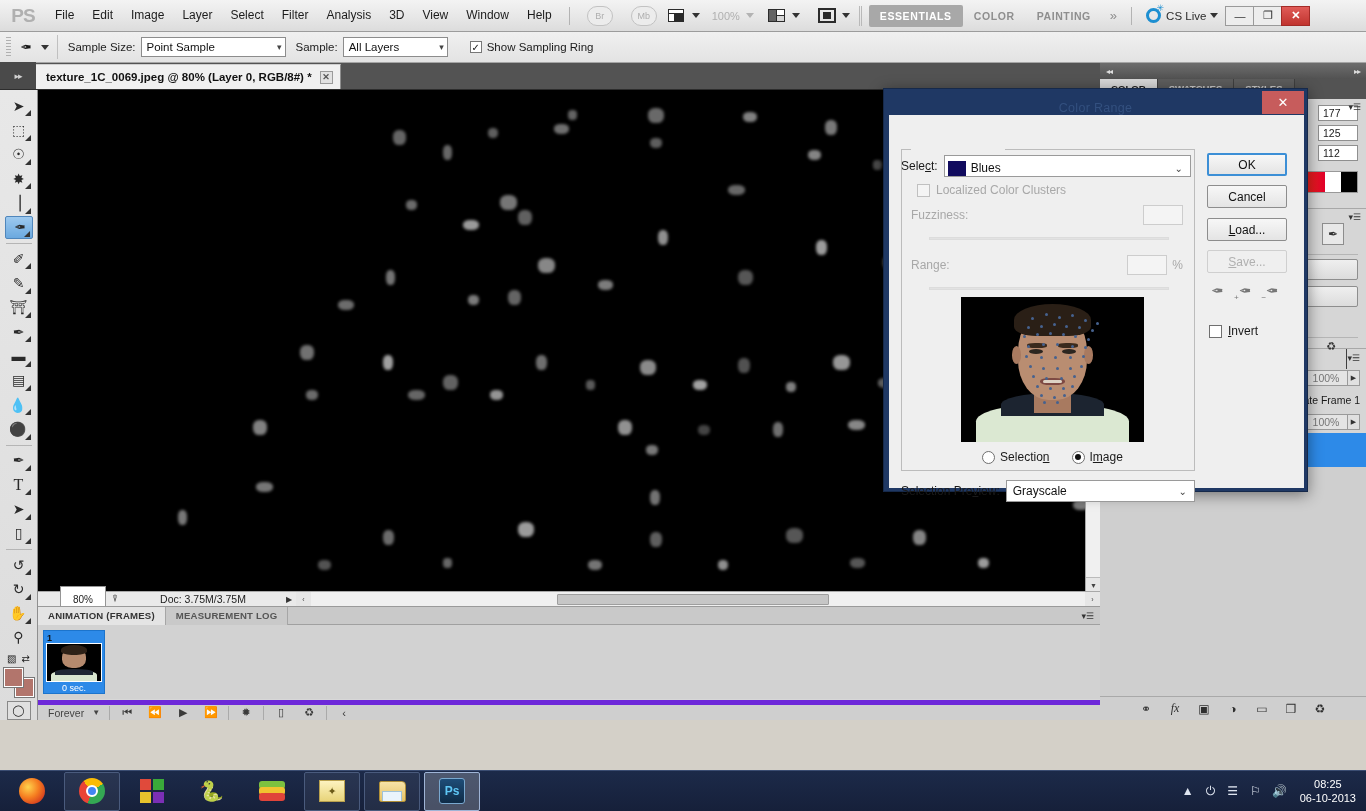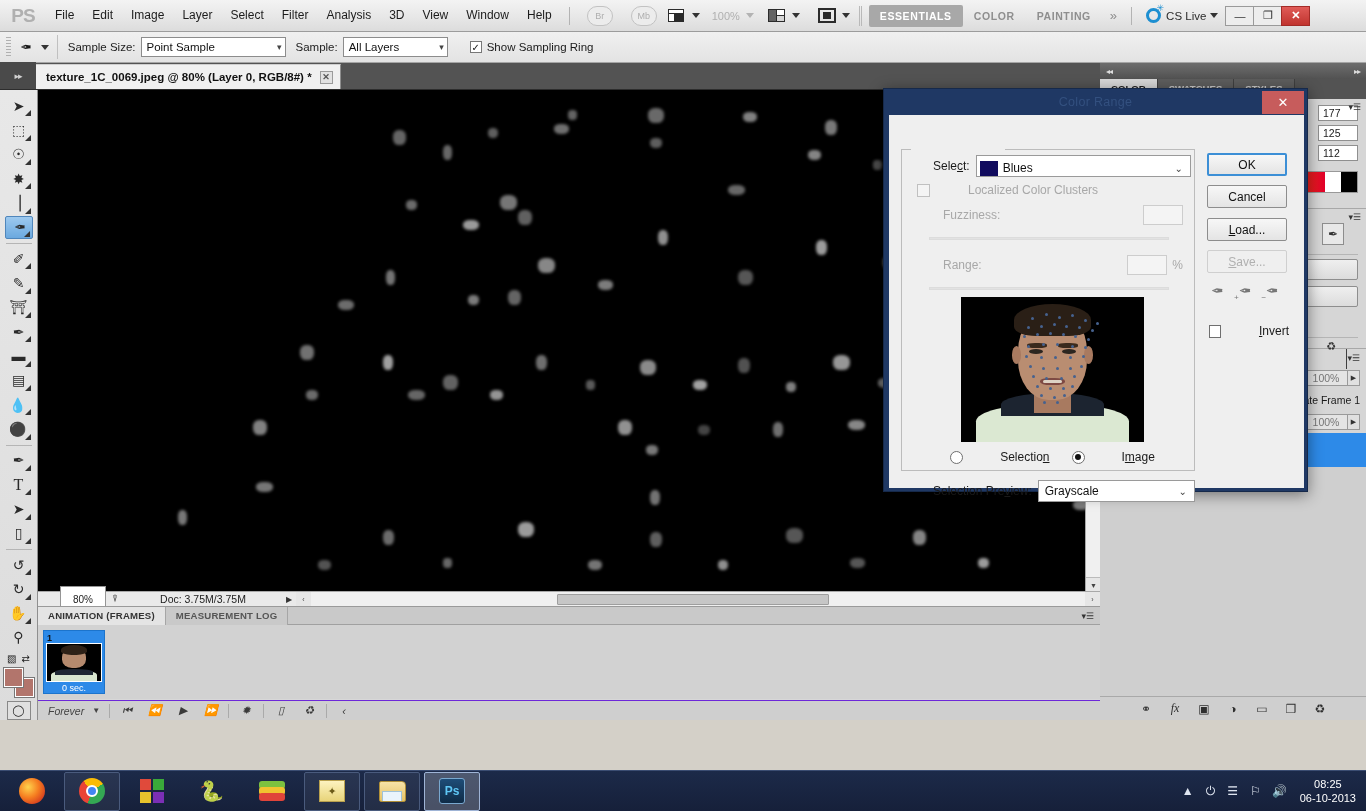--- a/index.html
+++ b/index.html
@@ -182,21 +182,21 @@
   .panel-menu { margin-left: auto; display: flex; align-items: center; padding-right: 6px; font-size: 9px; color: #333; }
   .frames-strip { position: relative; height: 74px; background: #d2d2d2; padding: 5px; display: flex; }
   .frame {
     width: 62px; background: #2d8ae8; border: 1px solid #1c74cc; padding: 2px 2px 0;
     display: flex; flex-direction: column;
   }
   .frame-no { font-size: 9px; font-weight: bold; color: #111; line-height: 10px; padding-left: 1px; }
   .frame-thumb { width: 56px; height: 44px; background: #000; border: 1px solid #fff; position: relative; overflow: hidden; margin: 0 auto; }
   .frame-time { font-size: 9px; color: #fff; text-align: center; padding-top: 1px; }
   .anim-ctrl { position: absolute; left: 0; bottom: 0; width: 1062px; height: 20px;
-    background: #cfcfcf; border-top: 1px solid #6d28d9; display: flex; align-items: center; padding-left: 4px; font-style: italic; }
+    background: #cfcfcf; border-top: 5px solid #6d28d9; display: flex; align-items: center; padding-left: 4px; }
   .ac-sel { font-size: 10.5px; color: #444; display: flex; align-items: center; padding: 0 6px; }
   .ac-ico { width: 28px; display: flex; align-items: center; justify-content: center; font-size: 11px; color: #3a3a3a; }
   .ac-div { width: 1px; height: 14px; background: #aaa; margin: 0 3px; }
 
   
   .rightdock { position: absolute; left: 1100px; top: 63px; width: 266px; height: 657px; background: #cfcfcf; }
   .dock-head { height: 16px; background: linear-gradient(to bottom,#6d6d6d,#525252); display: flex; align-items: center;
     justify-content: space-between; padding: 0 6px; color: #ddd; font-size: 8px; letter-spacing: -1px; }
   .panel-tabs { display: flex; height: 20px; background: #535353; }
   .ptab { padding: 0 11px; height: 20px; line-height: 20px; font-size: 9.6px; font-weight: bold; color: #c9c9c9;
@@ -236,21 +236,21 @@
   .facemini .head { position: absolute; left: 28%; top: 12%; width: 44%; height: 54%; background: #b58a6e; border-radius: 45% 45% 42% 42%; }
   .facemini .shirt { position: absolute; left: 8%; bottom: 0; width: 84%; height: 30%; background: #d9e6cf; border-radius: 44% 44% 0 0; }
   .facemini .collar { position: absolute; left: 14%; bottom: 16%; width: 72%; height: 16%; background: #1f2733; border-radius: 50% 50% 0 0; }
 
   
   .dialog {
     position: absolute; left: 883px; top: 88px; width: 425px; height: 404px;
     background: #1f3864; border: 1px solid #16294a; box-shadow: 0 3px 14px rgba(0,0,0,.45);
   }
   .dlg-title {
-    height: 26px; display: flex; align-items: center; justify-content: center; position: relative;
+    height: 26px; display: flex; align-items: flex-end; justify-content: center; position: relative;
     color: #33507f; font-size: 12.5px; letter-spacing: .3px;
   }
   .dlg-close {
     position: absolute; right: 3px; top: 2px; width: 42px; height: 23px;
     background: #c75c5c; color: #fff; display: flex; align-items: center; justify-content: center;
     font-size: 13px;
   }
   .dlg-body {
     position: absolute; left: 5px; top: 26px; width: 415px; height: 373px;
     background: #efefef;
@@ -260,21 +260,21 @@
     position: absolute; left: 12px; top: 34px; width: 294px; height: 322px;
     border: 1px solid #bcbcbc; border-top: none;
   }
   .grp:before {
     content: ""; position: absolute; left: -1px; top: 0; width: 10px; height: 1px; background: #bcbcbc;
   }
   .grp:after {
     content: ""; position: absolute; right: -1px; top: 0; width: 190px; height: 1px; background: #bcbcbc;
   }
   .row-select { position: absolute; left: 12px; top: 40px; width: 290px; display: flex; align-items: center; }
-  .dlg-lbl { font-size: 12px; color: #1a1a1a; padding-left: 32px; }
+  .dlg-lbl { font-size: 12px; color: #1a1a1a; }
   .dlg-lbl.dim { color: #a8a8a8; }
   .u { text-decoration: underline; }
   .select-combo {
     flex: 1; height: 22px; border: 1px solid #9a9a9a; background: #fff; margin-left: 6px;
     display: flex; align-items: center; padding: 4px 2px 0 3px; justify-content: space-between;
   }
   .swatch { width: 18px; height: 15px; background: #110b5e; margin-right: 5px; }
   .combo-text { flex: 1; font-size: 12px; color: #111; }
   .combo-arrow { font-size: 10px; color: #444; padding: 0 5px; }
   .row-lcc { position: absolute; left: 22px; top: 68px; display: flex; align-items: center; margin-left: 6px; }

